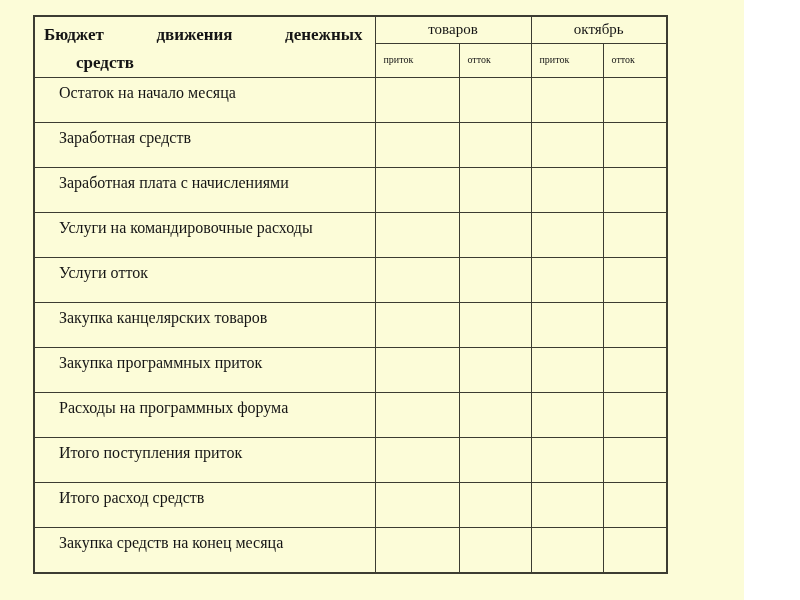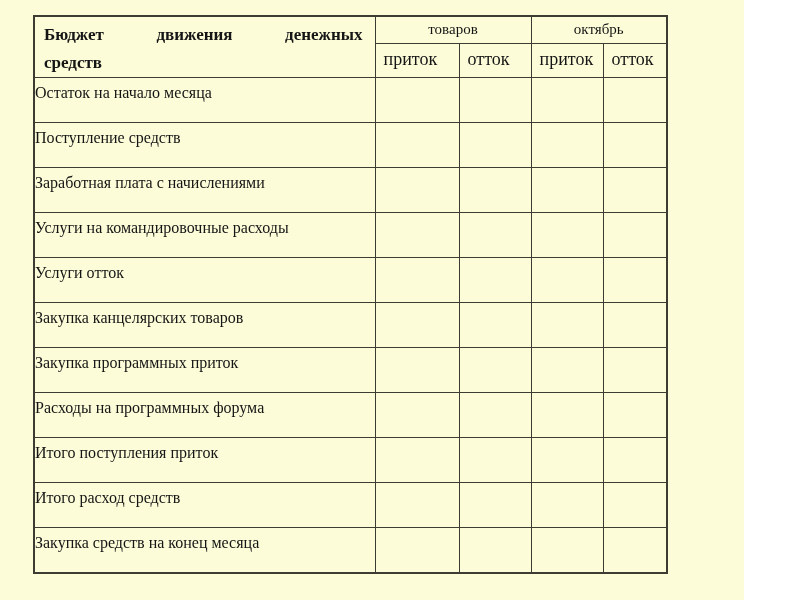--- a/index.html
+++ b/index.html
@@ -44,38 +44,39 @@
     line-height: 28px;
   }
   .title-line1 {
     display: block;
     text-align: justify;
     text-align-last: justify;
   }
   .title-line2 {
     display: block;
     text-align: left;
+    margin-left: 32px;
   }
   th.month-cell {
     text-align: center;
     vertical-align: middle;
     font-size: 15px;
     padding: 0;
   }
   th.sub-cell {
     text-align: left;
     vertical-align: middle;
-    font-size: 18px;
+    font-size: 10px;
     padding: 0 0 2px 8px;
   }
   td.label-cell {
     vertical-align: top;
     text-align: left;
     font-size: 16px;
-    padding: 6px 6px 0 0;
+    padding: 6px 6px 0 24px;
   }
   td.value-cell {
     vertical-align: top;
     font-size: 16px;
     padding: 6px 4px 0 4px;
   }
 </style>
 </head>
 <body>
 
@@ -107,21 +108,21 @@
     <tbody>
   <tr>
     <td class="label-cell">Остаток на начало месяца</td>
     <td class="value-cell"></td>
     <td class="value-cell"></td>
     <td class="value-cell"></td>
     <td class="value-cell"></td>
   </tr>
 
   <tr>
-    <td class="label-cell">Поступление средств</td>
+    <td class="label-cell">Заработная средств</td>
     <td class="value-cell"></td>
     <td class="value-cell"></td>
     <td class="value-cell"></td>
     <td class="value-cell"></td>
   </tr>
 
   <tr>
     <td class="label-cell">Заработная плата с начислениями</td>
     <td class="value-cell"></td>
     <td class="value-cell"></td>

